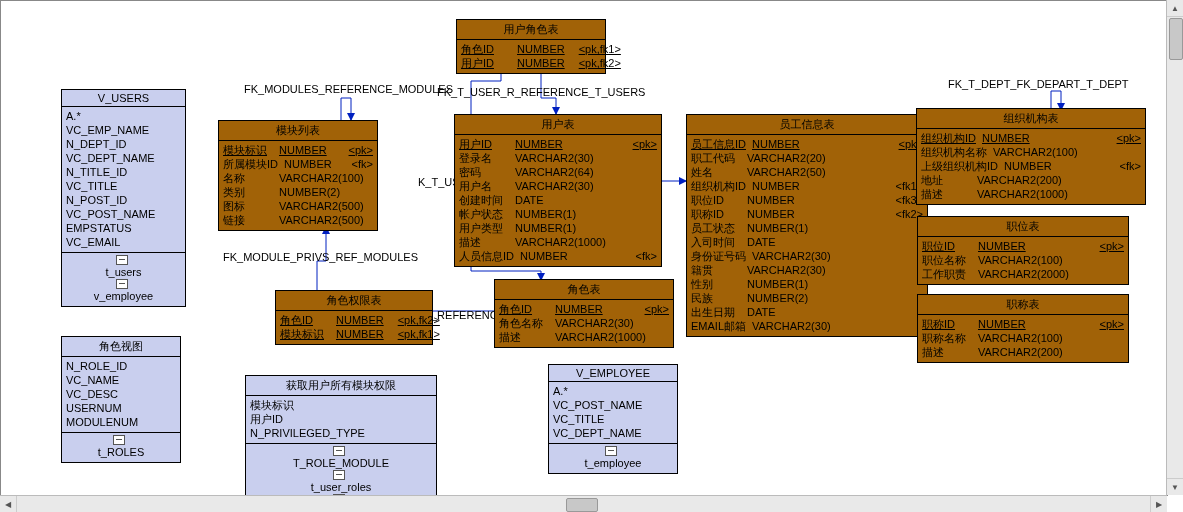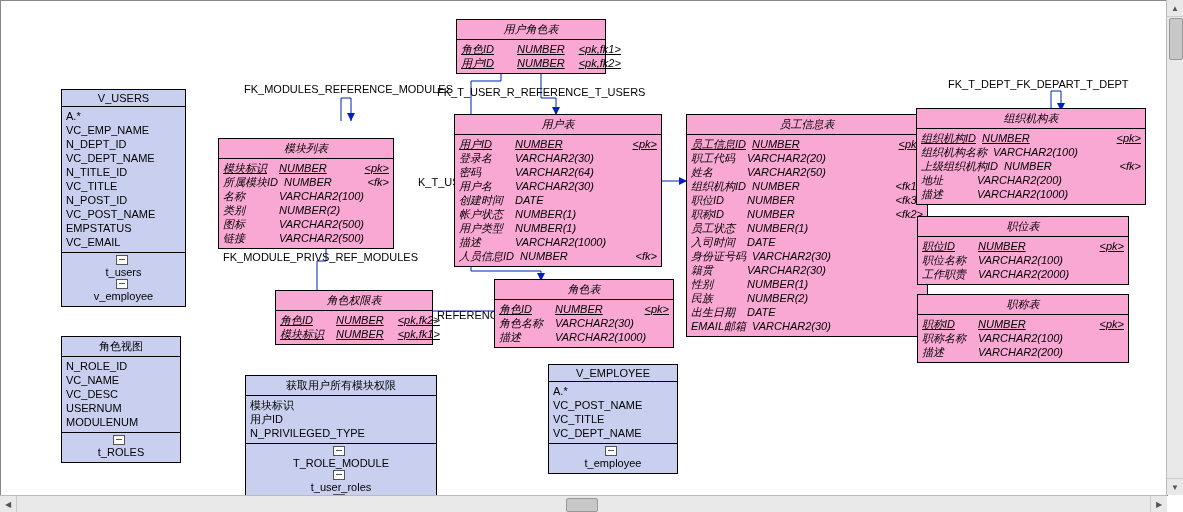--- a/index.html
+++ b/index.html
@@ -85,21 +85,21 @@
   }
   .hscroll-arrow.left { left:0; border-right:1px solid #ccc;}
   .hscroll-arrow.right { right:0; border-left:1px solid #ccc;}
 
   .entity {
     position: absolute;
     border: 1px solid #000;
     background: #fff;
     box-sizing: border-box;
   }
-  .entity.table { background: #f9a8d4; font-style: italic; }
+  .entity.table { background: #a16207; }
   .entity.view  { background: #c9cfee; }
   .entity.proc  { background: #c9cfee; }
 
   .entity .title {
     text-align: center;
     font-weight: normal;
     padding: 2px 4px;
     border-bottom: 1px solid #000;
     color: #000;
   }
@@ -300,21 +300,21 @@
               <span class="c3">&lt;pk,fk1&gt;</span>
             </div>
           <div class="r pk">
               <span class="c1">用户ID</span>
               <span class="c2">NUMBER</span>
               <span class="c3">&lt;pk,fk2&gt;</span>
             </div>
         </div>
       </div>
 
-      <div class="entity table" style="left:217px; top:137px; width:176px;">
+      <div class="entity table" style="left:217px; top:119px; width:160px;">
         <div class="title">模块列表</div>
         <div class="rows">
           <div class="r pk">
               <span class="c1">模块标识</span>
               <span class="c2">NUMBER</span>
               <span class="c3">&lt;pk&gt;</span>
             </div>
           <div class="r">
               <span class="c1">所属模块ID</span>
               <span class="c2">NUMBER</span>

